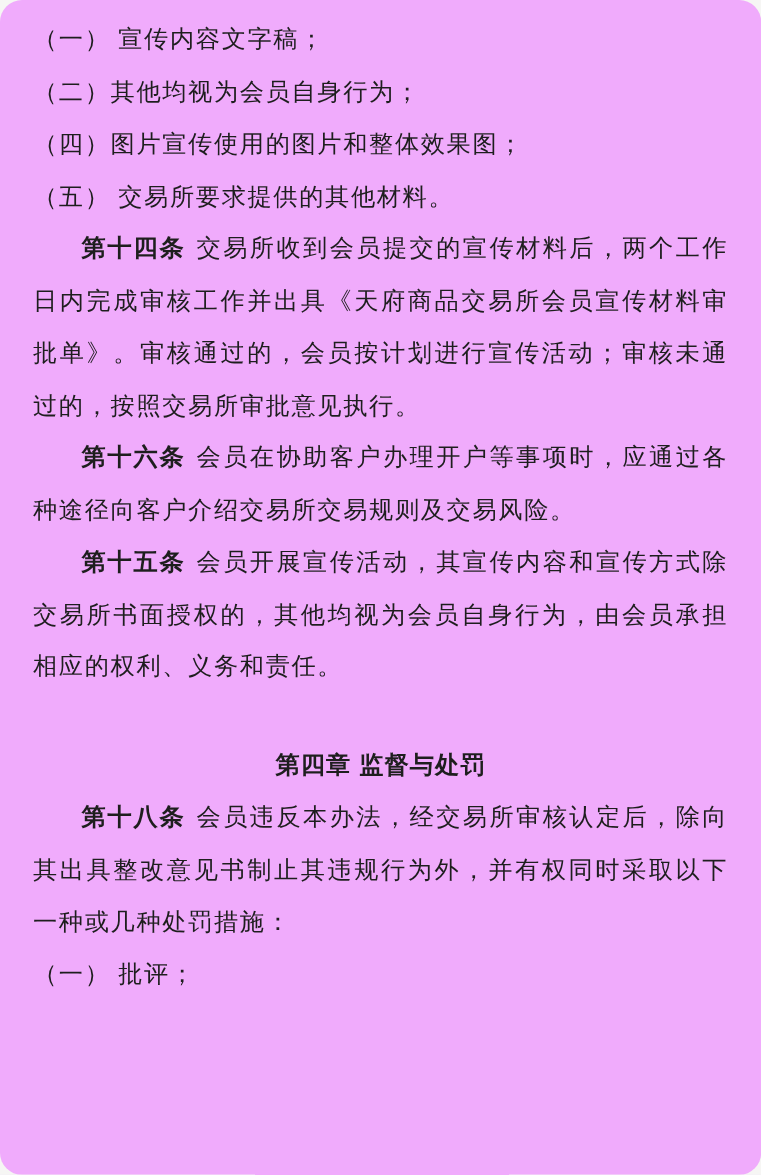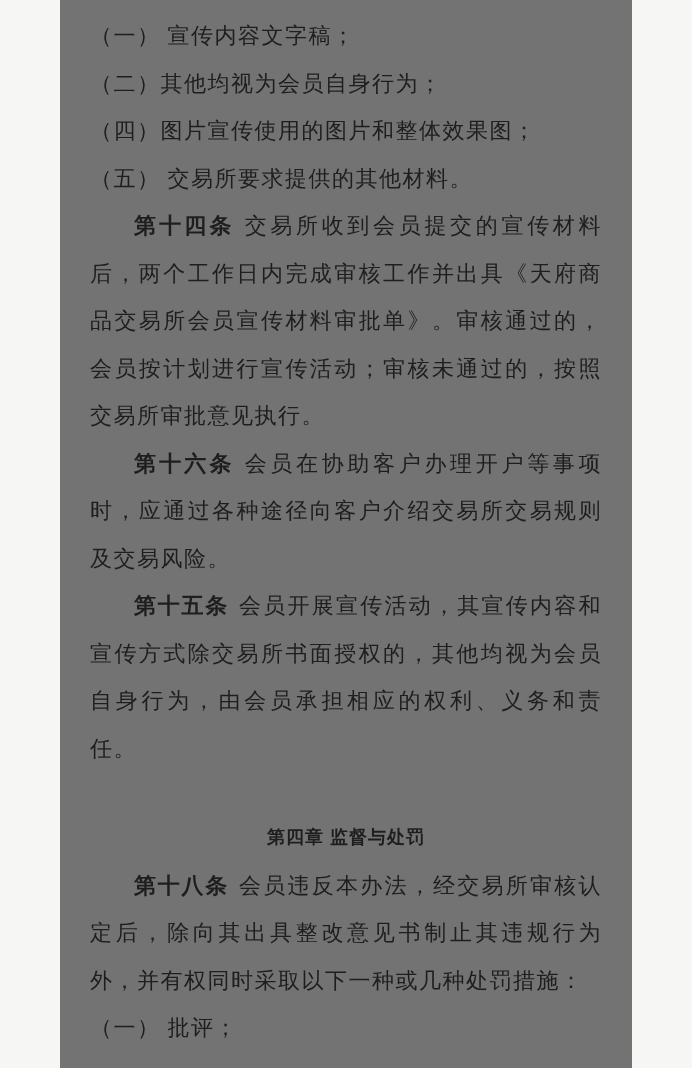--- a/index.html
+++ b/index.html
@@ -2,32 +2,33 @@
 <html><head>
 <meta charset="utf-8">
 <style>
   html, body {
     margin: 0;
     padding: 0;
     background: #f6f6f4;
   }
   .page {
     position: relative;
-    width: 572px;
+    width: 692px;
     height: 1068px;
     margin: 0 auto;
-    background: #737373;
+    background: #f0abfc;
     color: #1e1e1e;
     font-family: "Liberation Serif", "DejaVu Serif", serif;
     font-size: 22px;
     line-height: 47.5px;
     letter-spacing: 1.5px;
     box-sizing: border-box;
     padding: 12px 30px 0 30px;
     overflow: hidden;
+    border-radius: 20px;
   }
   p {
     margin: 0;
     text-align: justify;
     text-align-last: left;
   }
   .list-item {
     text-indent: 0;
   }
   .article {
@@ -38,21 +39,21 @@
     font-weight: bold;
     margin-right: 0.45em;
     letter-spacing: 1px;
   }
   .chapter-heading {
     margin: 42px 0 0 0;
     text-align: center;
     text-align-last: center;
     font-family: "Liberation Sans", "DejaVu Sans", sans-serif;
     font-weight: bold;
-    font-size: 18px;
+    font-size: 22px;
     line-height: 47.5px;
     letter-spacing: 1px;
   }
 </style>
 </head>
 <body>
 
 <div class="page">
 
   <p class="list-item">（一） 宣传内容文字稿；</p>

